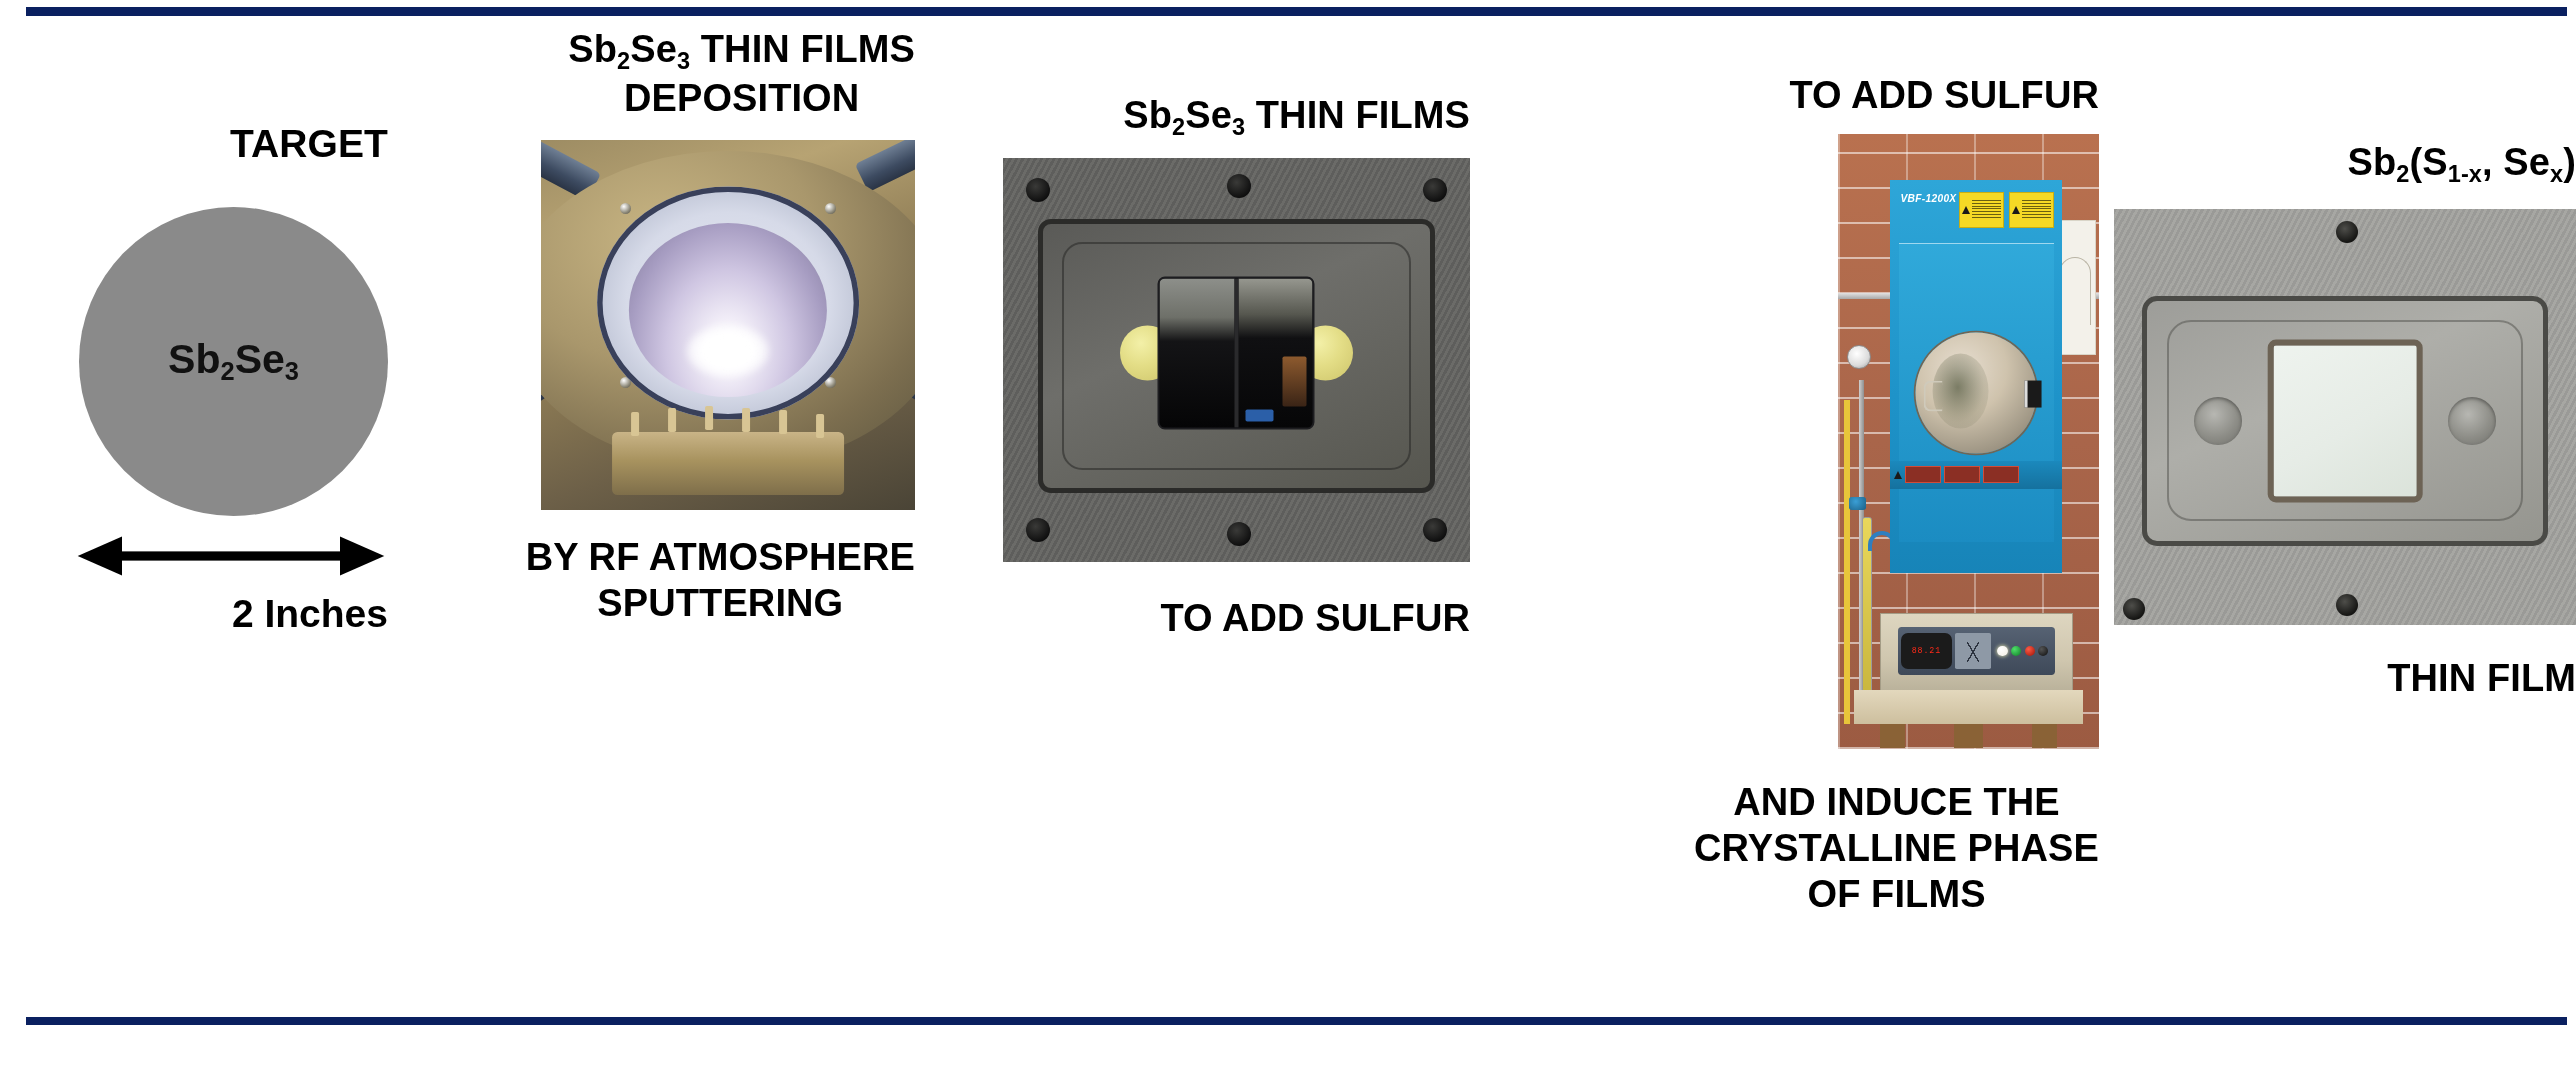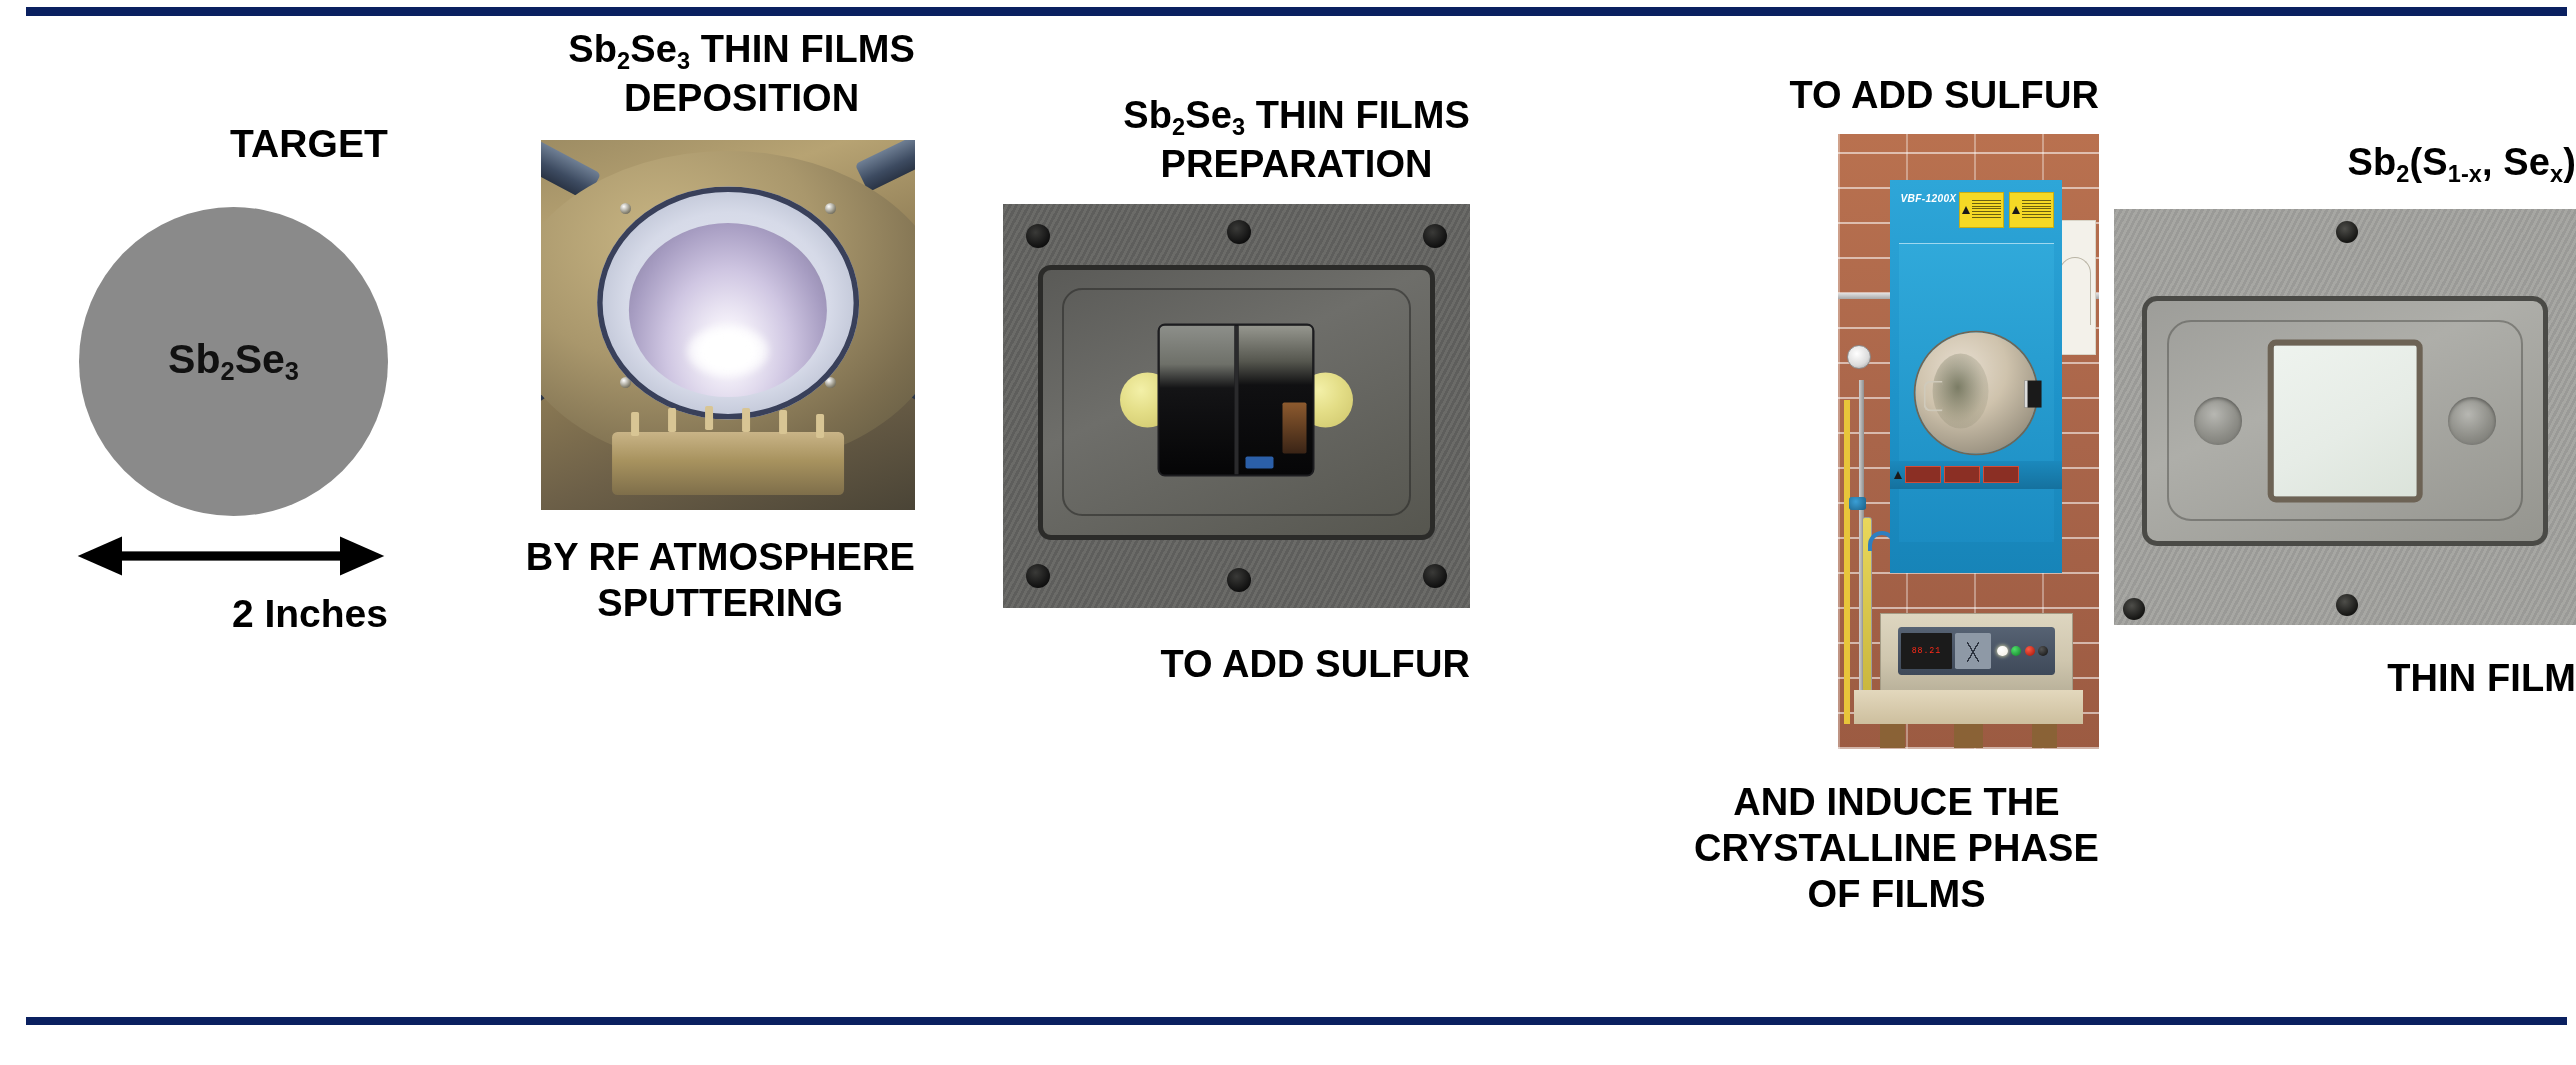--- a/index.html
+++ b/index.html
@@ -194,21 +194,21 @@
   .furnace-base {
     position: absolute; left: 16%; top: 78%; width: 74%; height: 13%;
     background: linear-gradient(180deg,#ded6c0 0%, #cfc6ae 60%, #b9b19a 100%);
     border: 0.9px solid #a49c86;
   }
   .panel {
     position: absolute; left: 9%; top: 16%; width: 82%; height: 62%;
     background: linear-gradient(180deg,#566273,#3e4959); border-radius: 3.7px;
     display: flex; align-items: center; gap: 2.8px; padding: 2.8px;
   }
-  .panel-display { width: 34%; height: 84%; background: #1b1b1b; border-radius: 1px;
+  .panel-display { width: 34%; height: 84%; background: #1b1b1b; border-radius: 7px;
                    display: flex; align-items: center; justify-content: center; }
   .seg { font-family: "Liberation Mono", monospace; font-size: 8.3px; color: #ff2a18; letter-spacing: 0.9px; }
   .panel-graph { width: 24%; height: 84%; background: #8e99a6; border-radius: 1.8px; position: relative; }
   .panel-graph::after {
     content: ""; position: absolute; left: 12%; bottom: 18%; width: 76%; height: 58%;
     background: linear-gradient(60deg, transparent 48%, #2d3440 48%, #2d3440 52%, transparent 52%),
                 linear-gradient(-60deg, transparent 48%, #2d3440 48%, #2d3440 52%, transparent 52%);
   }
   .panel-lamps { flex: 1; height: 84%; display: flex; align-items: center; justify-content: space-evenly; }
   .lamp { width: 10.2px; height: 10.2px; border-radius: 50%; }
@@ -334,21 +334,20 @@
 
   <div class="cap">
     <span>BY RF ATMOSPHERE</span><br>
     <span>SPUTTERING</span>
   </div>
 </div>
 
 <div class="stage" id="stage-prep">
   <div class="hdr">
     <span>Sb</span><sub>2</sub><span>Se</span><sub>3</sub><span> THIN FILMS</span><br>
-    <span>PREPARATION</span>
   </div>
 
   <div class="photo">
     <div class="holder-dark">
       <div class="hole" style="left:5%;  top:5%;"></div>
       <div class="hole" style="left:48%; top:4%;"></div>
       <div class="hole" style="right:5%; top:5%;"></div>
       <div class="hole" style="left:5%;  bottom:5%;"></div>
       <div class="hole" style="left:48%; bottom:4%;"></div>
       <div class="hole" style="right:5%; bottom:5%;"></div>

